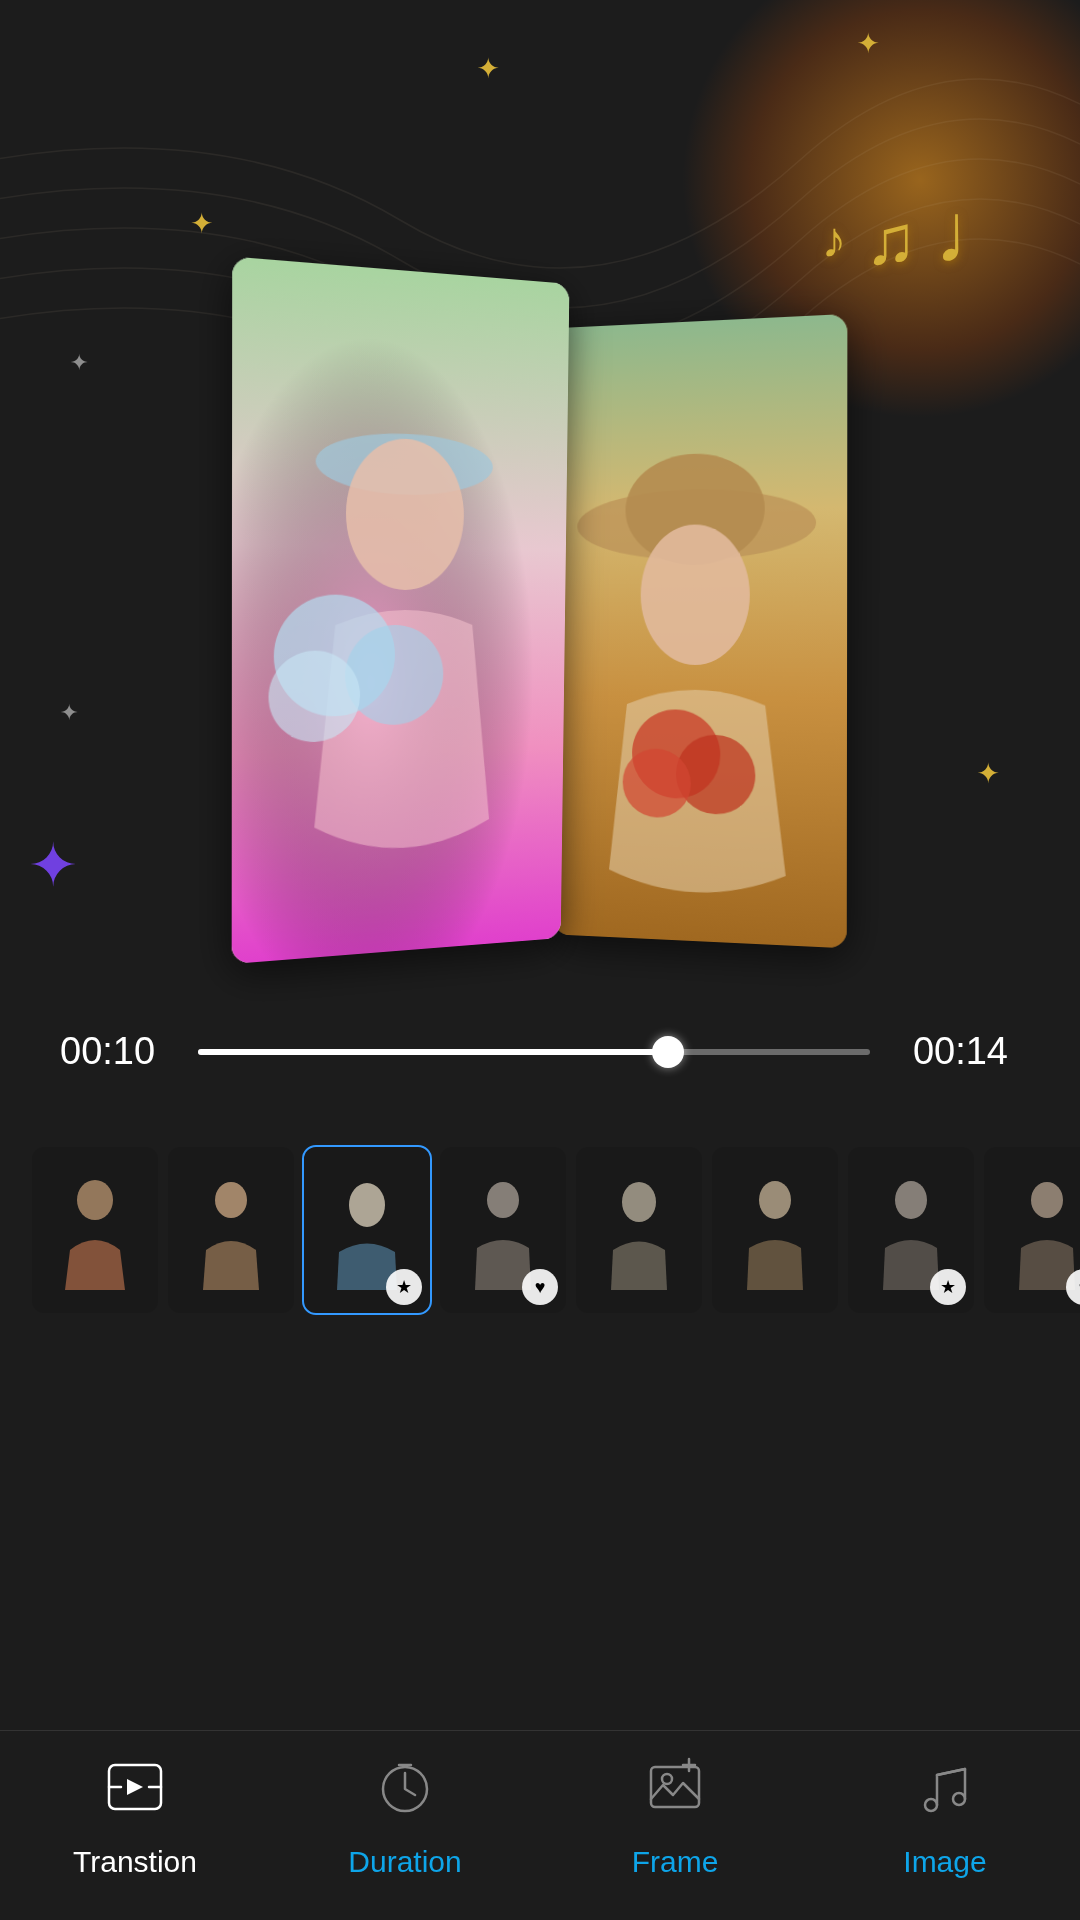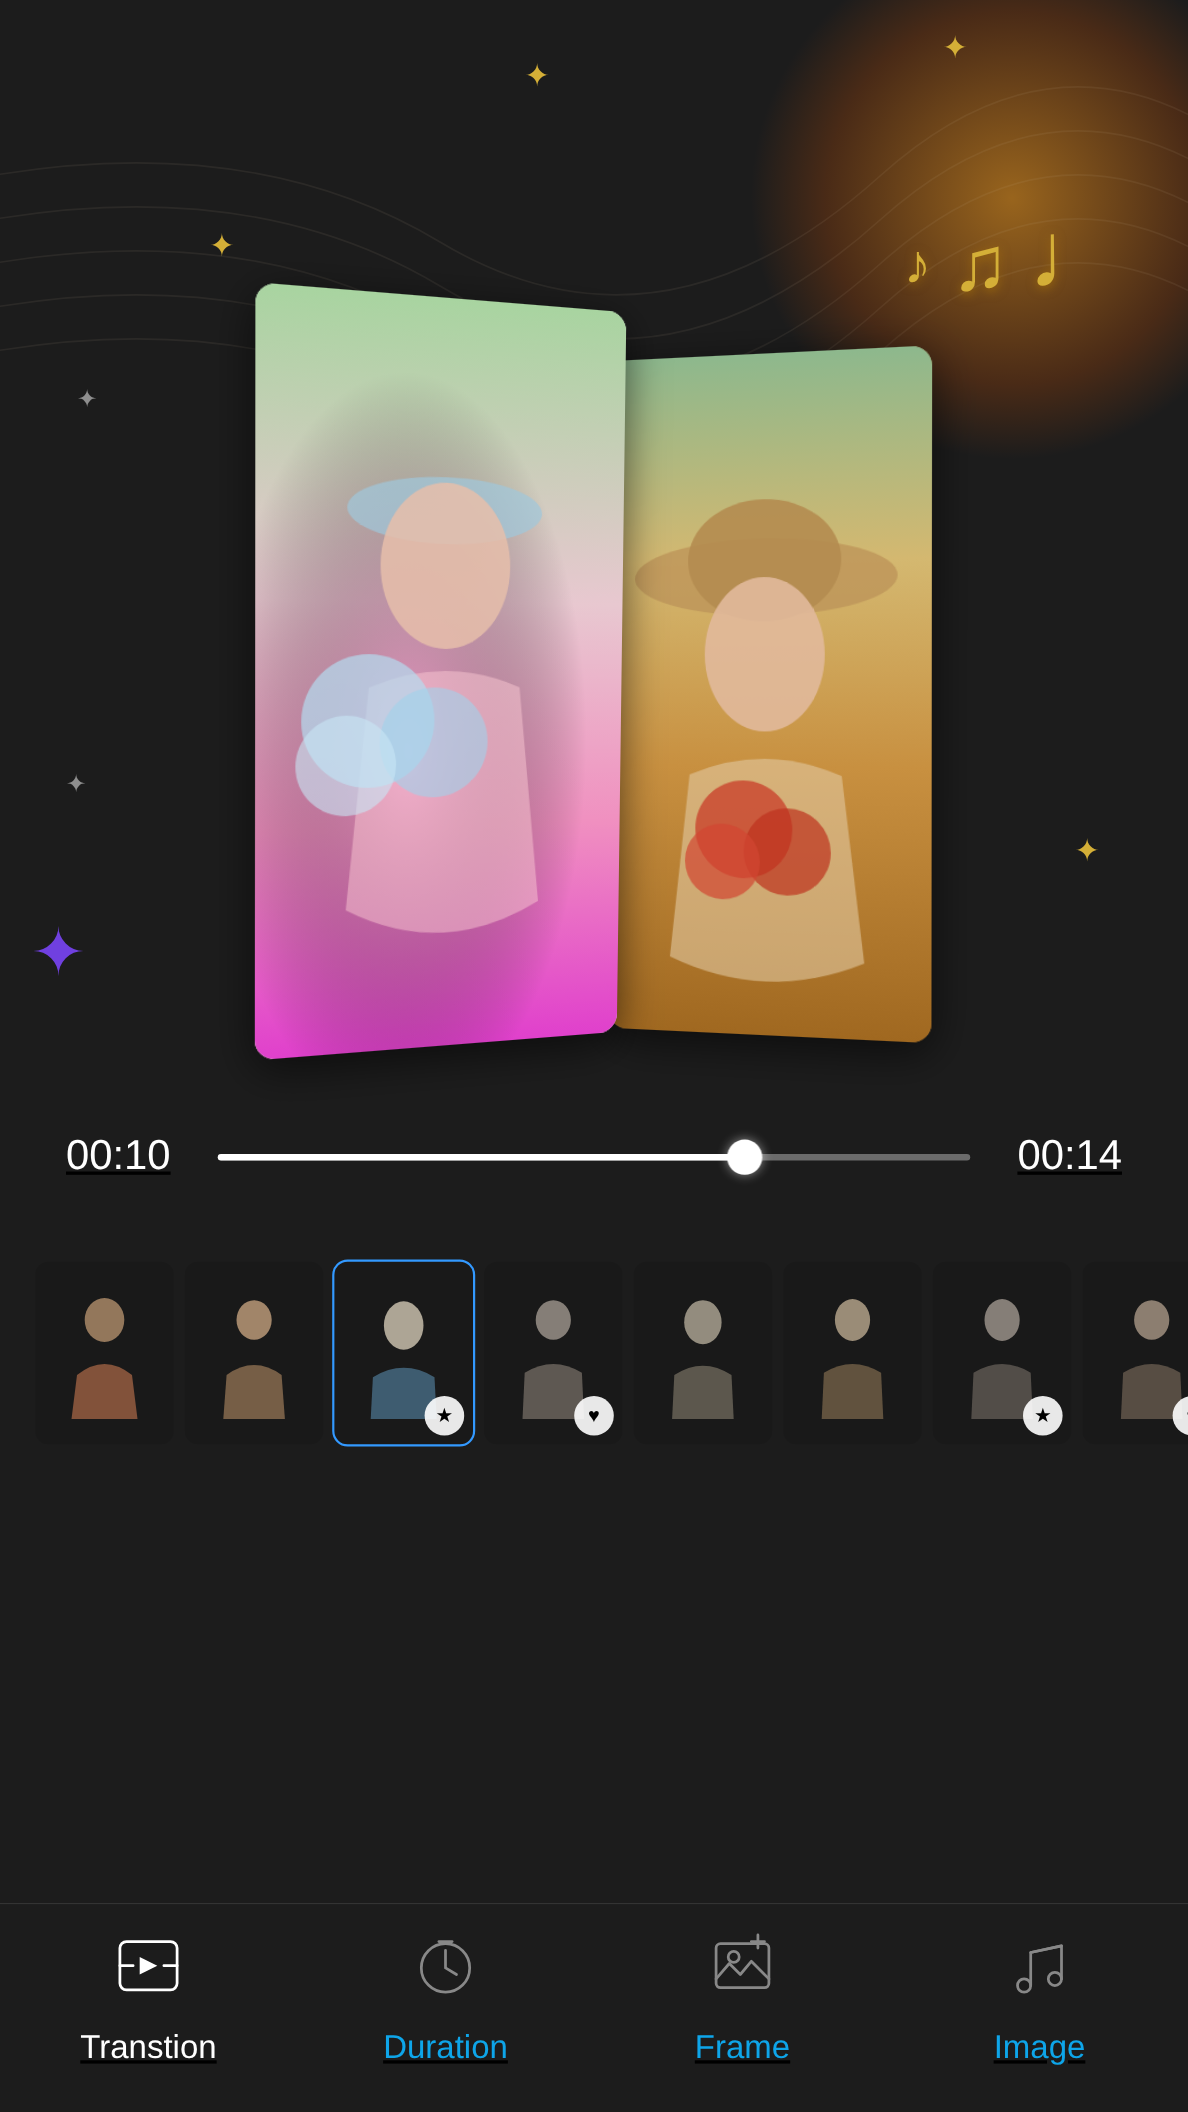--- a/index.html
+++ b/index.html
@@ -176,27 +176,26 @@
       width: 380px;
       height: 100px;
       background: radial-gradient(ellipse, rgba(255,200,50,0.8) 0%, rgba(255,150,0,0.4) 50%, transparent 70%);
       z-index: 7;
     }
 
     
     .progress-area {
       position: absolute;
       top: 1030px;
-      left: 0; right: 0;
+      left: 0; right: 12px;
       padding: 0 60px;
       z-index: 10;
       display: flex;
       align-items: center;
       gap: 28px;
-      text-decoration: underline;
     }
 
     .time-label {
       font-size: 38px;
       color: #ffffff;
       font-weight: 500;
       min-width: 110px;
     }
     .time-label.right {
       text-align: right;
@@ -290,21 +289,20 @@
       padding-bottom: 20px;
     }
 
     .nav-item {
       display: flex;
       flex-direction: column;
       align-items: center;
       gap: 24px;
       cursor: pointer;
       flex: 1;
-      text-decoration: underline;
     }
 
     .nav-icon {
       width: 68px;
       height: 68px;
       display: flex;
       align-items: center;
       justify-content: center;
     }
 

